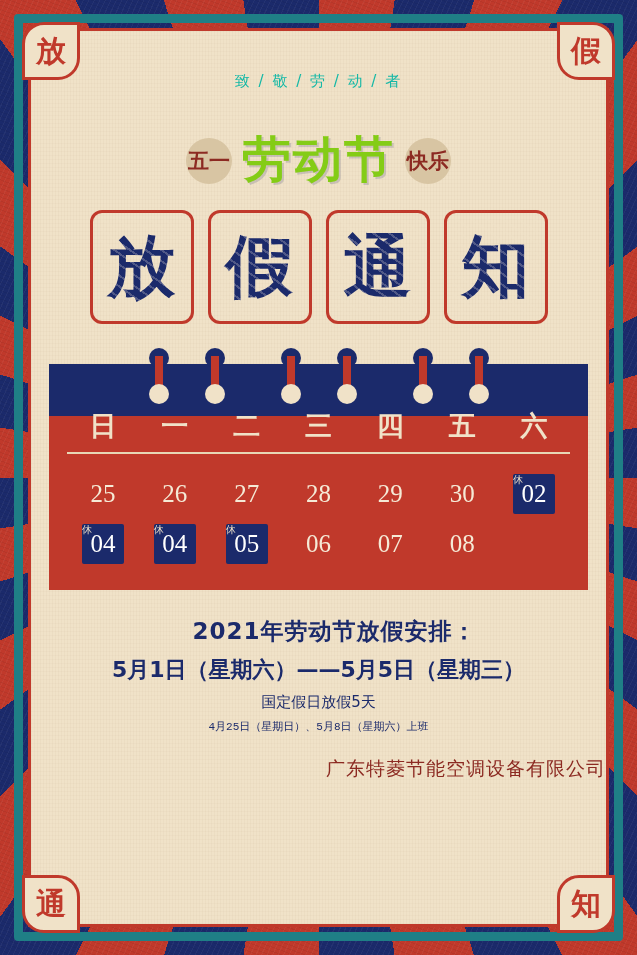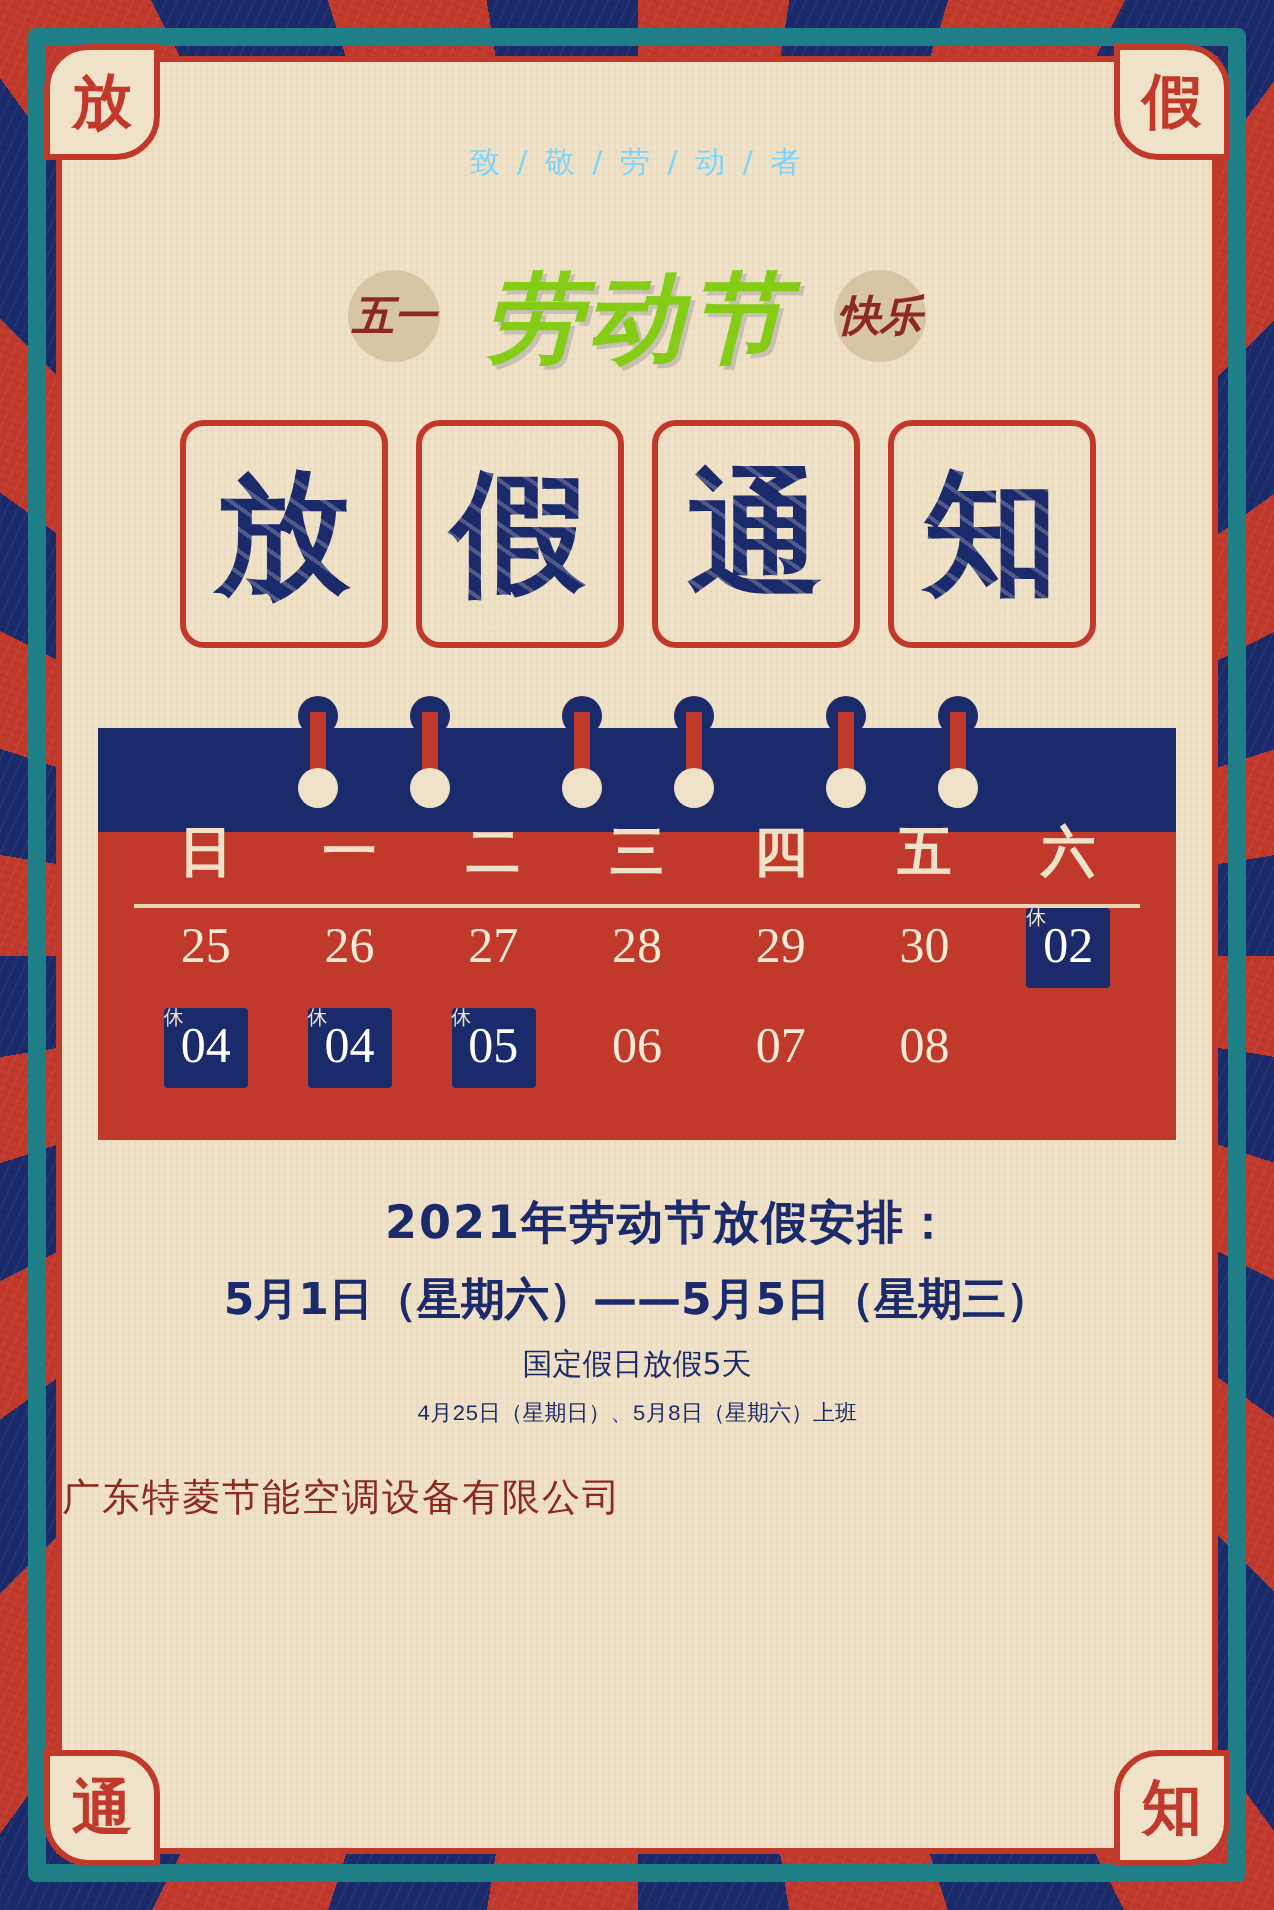--- a/index.html
+++ b/index.html
@@ -101,34 +101,33 @@
     top: 31px;
     right: 31px;
     bottom: 31px;
     z-index: 4;
   }
 
   
   .tagline {
     margin-top: 41px;
     text-align: center;
-    color: #7dd3fc;
+    color: #14b8a6;
     font-size: 15px;
     letter-spacing: 2px;
     font-family: "DejaVu Sans", sans-serif;
   }
 
   
   .title-row {
     margin-top: 44px;
     display: flex;
-    align-items: flex-start;
-    justify-content: center;
-    gap: 22px;
-    font-style: italic;
+    align-items: flex-end;
+    justify-content: center;
+    gap: 10px;
   }
   .round-badge {
     width: 46px;
     height: 46px;
     border-radius: 50%;
     background: #d8c5a3;
     color: #8c2a22;
     display: flex;
     align-items: center;
     justify-content: center;
@@ -264,21 +263,21 @@
     font-weight: bold;
     font-family: "DejaVu Sans", sans-serif;
     padding-bottom: 8px;
     border-bottom: 2px solid #e8d7b6;
   }
   .days {
     position: relative;
     display: grid;
     grid-template-columns: repeat(7, 1fr);
     gap: 10px 0;
-    margin-top: 0;
+    margin-top: 20px;
     text-align: center;
   }
   .day {
     position: relative;
     color: #f5ead6;
     font-size: 25px;
     font-family: "Liberation Serif", serif;
     height: 40px;
     line-height: 40px;
   }
@@ -328,21 +327,21 @@
     font-size: 15px;
     font-family: "DejaVu Sans", sans-serif;
   }
   .info-line4 {
     margin-top: 7px;
     font-size: 11px;
     font-family: Liberation Mono, monospace;
   }
   .company {
     margin-top: 22px;
-    text-align: left;
+    text-align: right;
     color: #8c2a22;
     font-size: 19px;
     font-family: "DejaVu Sans", sans-serif;
     letter-spacing: 1px;
   }
 </style>
 </head>
 <body>
 
 <div class="poster">

